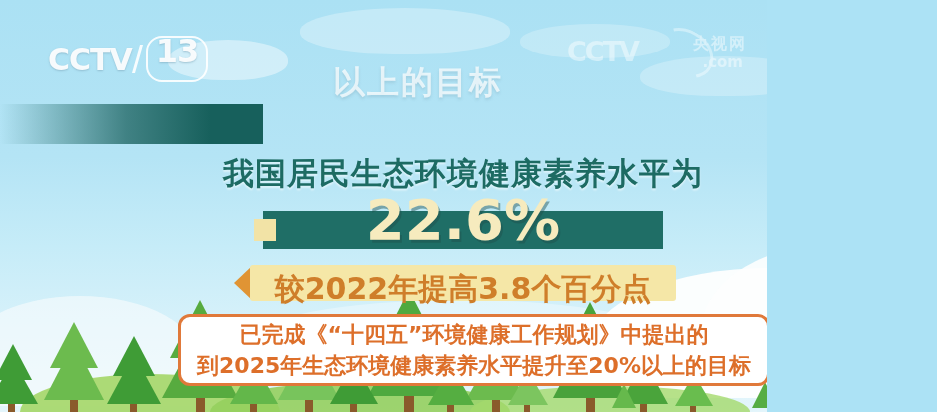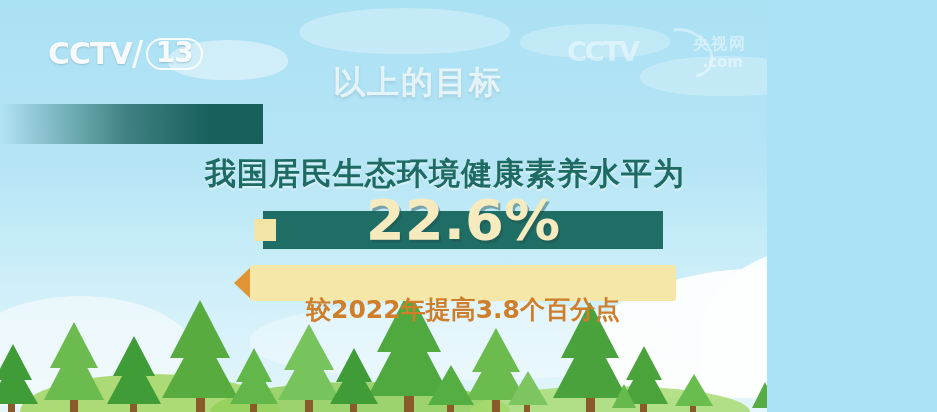--- a/index.html
+++ b/index.html
@@ -12,21 +12,21 @@
          background:linear-gradient(180deg,#abe1f4 0%,#b4e4f5 38%,#c6ecf8 60%,#d6f1fa 78%,#e3f5fb 100%);}
   .cloud-soft{position:absolute;background:rgba(255,255,255,.85);border-radius:50% 50% 45% 45%;}
   .bigcloud{position:absolute;background:#fdfefe;border-radius:50% 50% 0 0 / 60% 60% 0 0;}
 
   
   .logo{position:absolute;left:48px;top:36px;width:170px;height:62px;}
   .logo-main{font-family:"DejaVu Sans","Liberation Sans",sans-serif;
     font-size:30px;font-weight:700;color:rgba(255,255,255,.92);letter-spacing:-1px;
     text-shadow:0 1px 2px rgba(120,160,180,.55);display:flex;align-items:center;}
   .logo-13{margin-left:6px;border:2.5px solid rgba(255,255,255,.9);border-radius:16px;
-    padding:0px 8px 2px 8px;font-size:28px;line-height:26px;}
+    padding:0px 8px 16px 8px;font-size:32px;line-height:26px;}
   .logo-sub{margin-top:3px;text-align:center;width:118px;
     font-size:19px;font-weight:700;color:rgba(255,255,255,.92);letter-spacing:9px;
     text-shadow:0 1px 2px rgba(120,160,180,.5);}
   .logo-slash{display:inline-block;width:3px;height:28px;background:rgba(255,255,255,.9);
     transform:skewX(-16deg);margin:0 1px 0 4px;}
 
   
   .wm{position:absolute;right:18px;top:28px;width:182px;height:40px;opacity:.55;}
   .wm-cctv{position:absolute;left:0;top:8px;font-size:27px;font-weight:700;
     color:rgba(255,255,255,.8);letter-spacing:-2px;}
@@ -43,41 +43,41 @@
     letter-spacing:2px;color:rgba(255,255,255,.72);
     text-shadow:0 2px 3px rgba(110,150,170,.28);}
 
   
   .yearband{position:absolute;left:0px;top:104px;width:263px;height:40px;
     background:linear-gradient(90deg,rgba(22,96,92,0) 0%,rgba(22,96,92,.28) 18%,rgba(20,92,88,.72) 48%,#17605c 80%,#17605c 100%);}
   .yearband-txt{position:absolute;left:112px;top:107px;font-size:31px;font-weight:700;
     color:#ffffff;letter-spacing:1px;text-shadow:0 2px 3px rgba(0,50,45,.35);}
 
   
-  .statement{position:absolute;left:205px;top:153px;font-size:31px;font-weight:700;
+  .statement{position:absolute;left:223px;top:153px;font-size:31px;font-weight:700;
     color:#1d6b63;letter-spacing:1px;text-shadow:0 2px 2px rgba(255,255,255,.55);}
 
   
   .pctbar{position:absolute;left:263px;top:211px;width:400px;height:38px;background:#1f6e66;}
   .pctbar-chip{position:absolute;left:-9px;top:8px;width:22px;height:22px;background:#f2e3a6;}
   .pctvalue{position:absolute;left:263px;top:191px;width:400px;text-align:center;
     font-size:56px;font-weight:700;color:#f6ebbe;letter-spacing:0px;line-height:58px;
     text-shadow:2px 3px 0 rgba(30,80,75,.45);font-family:"DejaVu Sans","Liberation Sans",sans-serif;}
 
   
   .ribbon{position:absolute;left:250px;top:265px;width:426px;height:36px;background:#f5e7a7;
     border-radius:3px;}
   .ribbon-arrow{position:absolute;left:234px;top:266px;width:0;height:0;
     border-top:17px solid transparent;border-bottom:17px solid transparent;
     border-right:18px solid #e09434;}
   .ribbon-arrow-in{position:absolute;left:250px;top:273px;width:0;height:0;
     border-top:10px solid transparent;border-bottom:10px solid transparent;
     border-right:11px solid #f5e7a7;}
   .ribbon-txt{position:absolute;left:250px;top:269px;width:426px;text-align:center;
-    font-size:25px;font-weight:700;color:#cf7e2a;letter-spacing:0px;margin-top:24px;}
+    font-size:30px;font-weight:700;color:#cf7e2a;letter-spacing:0px;}
 
   
   .forest{position:absolute;left:0;bottom:0;width:937px;height:150px;}
   .hill{position:absolute;background:#9fd36a;border-radius:50% 50% 0 0 / 100% 100% 0 0;}
   .trunk{position:absolute;background:#8a5a2b;}
   .tri{position:absolute;width:0;height:0;border-left-color:transparent;border-right-color:transparent;}
 
   
   .goalbox{position:absolute;left:178px;top:314px;width:592px;height:72px;
     background:#ffffff;border:3px solid #e0793a;border-radius:12px;box-sizing:border-box;
@@ -197,14 +197,18 @@
   <div class="pctbar">
     <div class="pctbar-chip"></div>
   </div>
   <div class="pctvalue">22.6%</div>
 
   <div class="ribbon-arrow"></div>
   <div class="ribbon"></div>
   <div class="ribbon-arrow-in"></div>
   <div class="ribbon-txt">较2022年提高3.8个百分点</div>
 
+  <div class="goalbox">
+    <div class="goal-l1">已完成《“十四五”环境健康工作规划》中提出的</div>
+    <div class="goal-l2">到2025年生态环境健康素养水平提升至20%以上的目标</div>
+  </div>
 
 </div>
 
 </body></html>

